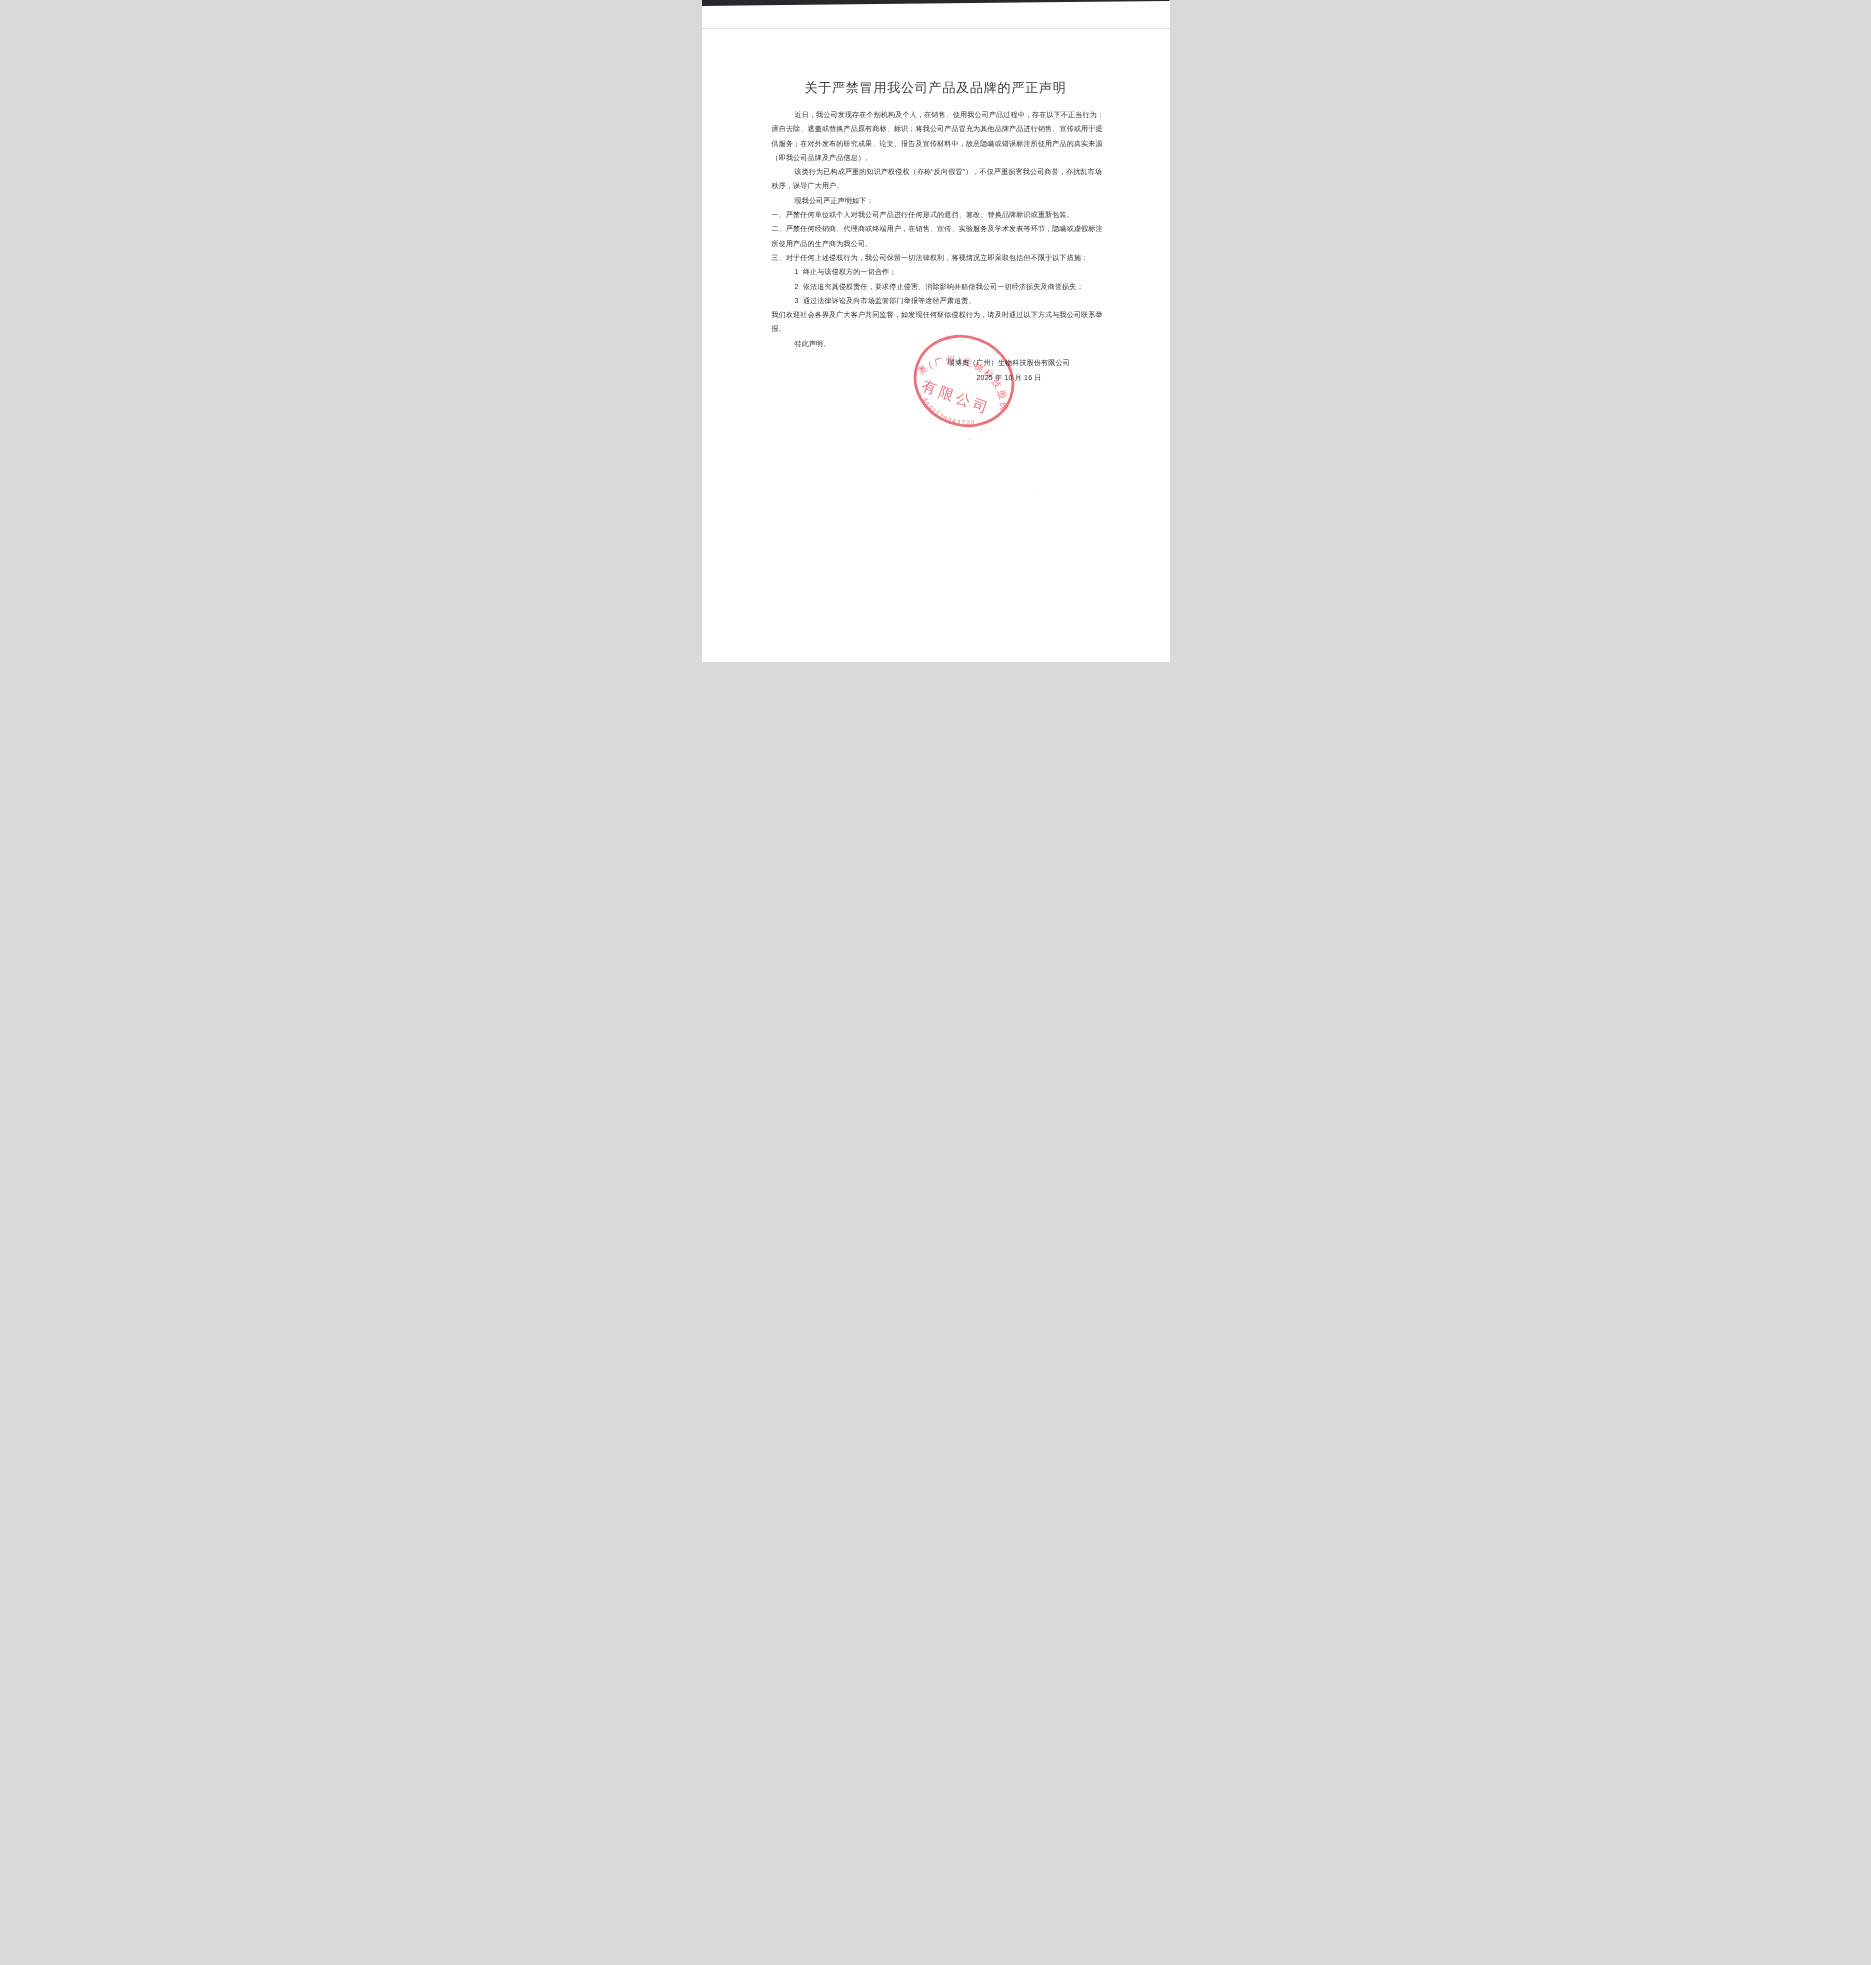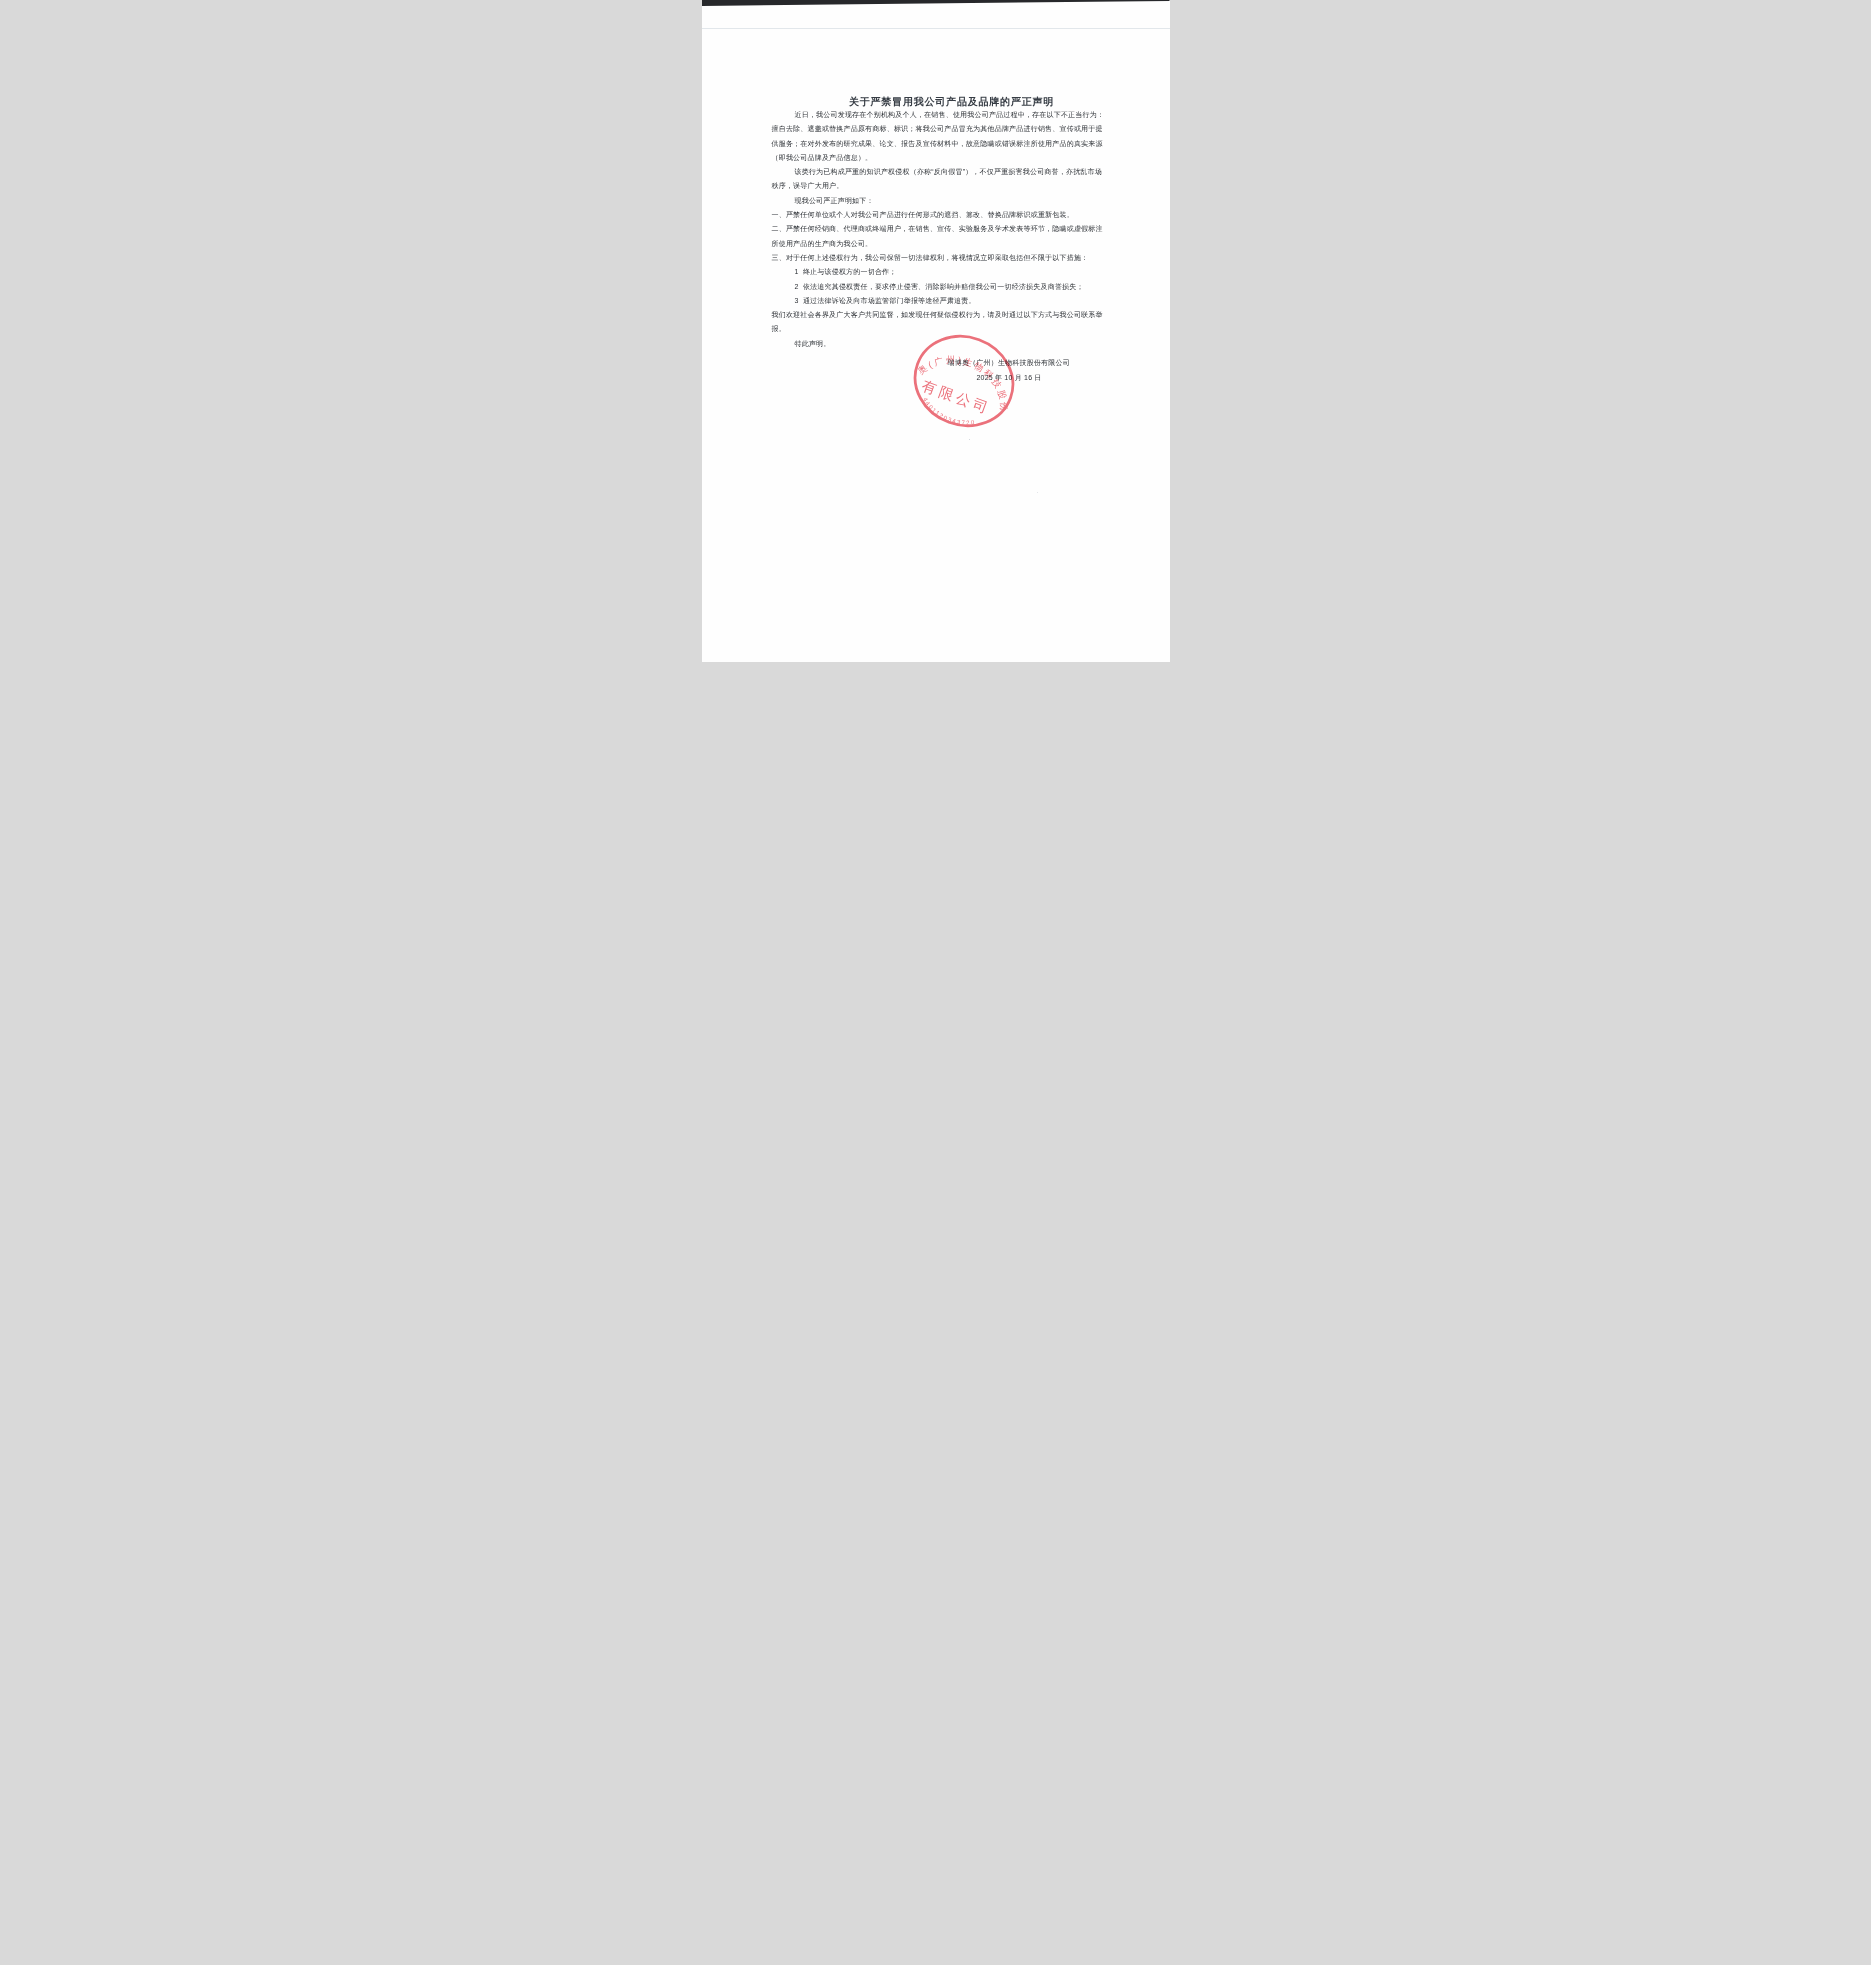--- a/index.html
+++ b/index.html
@@ -17,22 +17,22 @@
     background:#27282b;
     clip-path:polygon(0 0,100% 0,100% 16%,0 100%);
   }
   .scan-line{
     position:absolute;left:0;top:28px;width:100%;height:0.4px;
     background:#c2ccd4;opacity:.45;
   }
   .title{
     position:absolute;left:0;top:79px;width:100%;
     text-align:center;
-    font-size:10px;font-weight:700;letter-spacing:0.8px;
-    color:#363c44;margin:16px;
+    font-size:13px;font-weight:400;letter-spacing:0.8px;
+    color:#363c44;margin:0;
   }
   .body-text{
     position:absolute;left:70px;top:108px;width:338px;
     font-size:7px;color:#2b2f34;
   }
   .body-text .line{
     height:14.3px;line-height:14.3px;
     white-space:pre;letter-spacing:0.2px;
   }
   .body-text .line.ind{padding-left:23px;}

